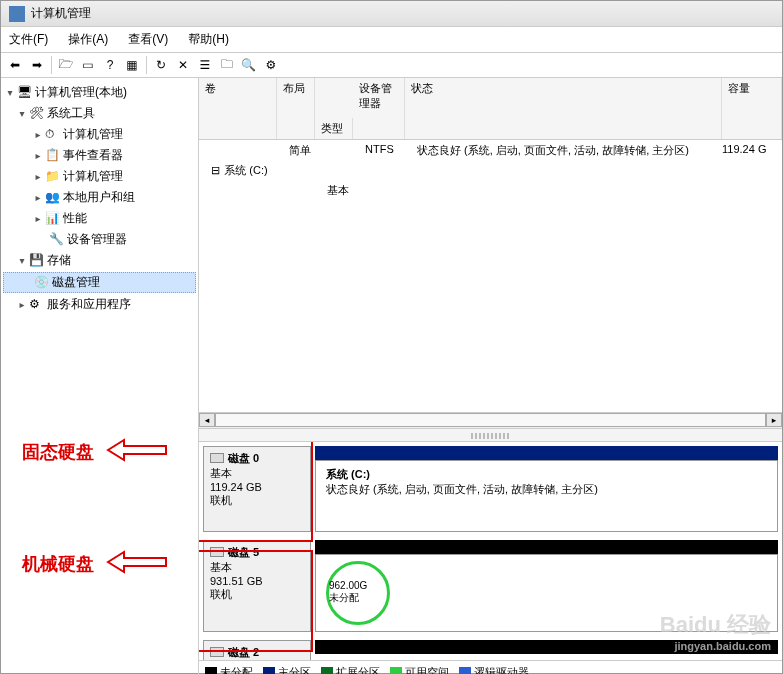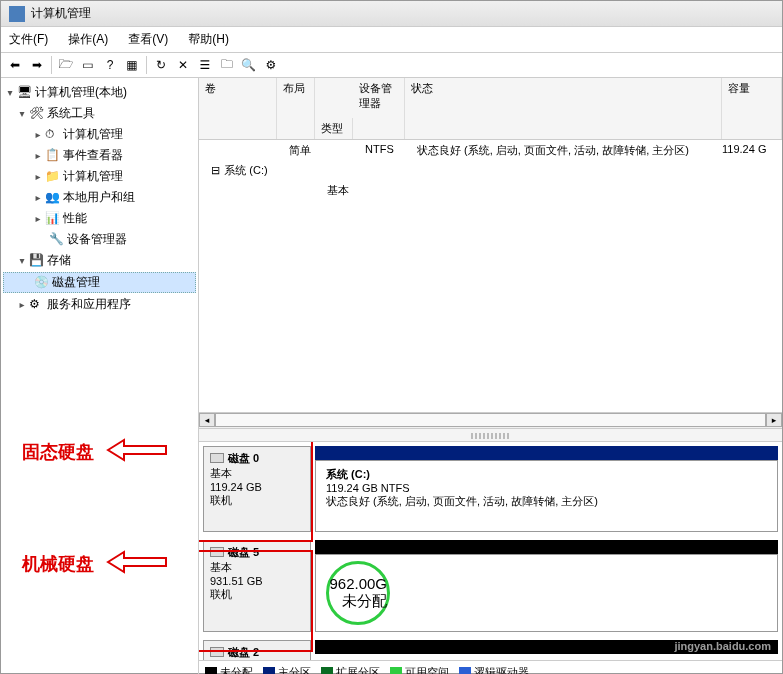--- a/index.html
+++ b/index.html
@@ -38,21 +38,21 @@
 
 .disks { flex: 1; overflow: auto; padding: 4px; position: relative; }
 .diskrow { display: flex; margin-bottom: 8px; }
 .diskinfo { width: 108px; background: #f0f0f0; border: 1px solid #999; padding: 4px 6px; font-size: 11px; }
 .diskinfo .dtitle { font-weight: bold; display: flex; align-items: center; gap: 4px; }
 .diskinfo .dicon { width: 14px; height: 10px; background: #ddd; border: 1px solid #888; display: inline-block; }
 .partarea { flex: 1; margin-left: 4px; }
 .parthead { height: 14px; background: #001f7a; }
 .partbox { border: 1px solid #999; padding: 6px 10px; min-height: 72px; background: #fff; font-size: 11px; }
 .partbox.unalloc { display: flex; align-items: center; }
-.circle { border: 3px solid #2ecc40; border-radius: 50%; width: 64px; height: 64px; display: flex; flex-direction: column; align-items: flex-end; justify-content: center; font-size: 15px; }
+.circle { border: 3px solid #2ecc40; border-radius: 50%; width: 64px; height: 64px; display: flex; flex-direction: column; align-items: flex-start; justify-content: center; font-size: 10px; }
 
 .redbox { position: absolute; border: 2px solid #d00; pointer-events: none; }
 .annot { position: absolute; color: #d00; font-size: 18px; font-weight: bold; text-align: right; }
 .arrow { position: absolute; }
 .arrow svg { overflow: visible; }
 
 .legend { border-top: 1px solid #ccc; padding: 4px 6px; display: flex; gap: 10px; font-size: 11px; align-items: center; }
 .legend .sw { width: 12px; height: 12px; display: inline-block; margin-right: 3px; vertical-align: middle; }
 
 .watermark { position: absolute; right: 12px; bottom: 22px; color: #ccc; font-size: 22px; font-family: Arial; font-weight: bold; opacity: .7; pointer-events: none; }
@@ -213,21 +213,20 @@
                 <span>磁盘 0</span>
               </div>
             <div>基本</div>
             <div>119.24 GB</div>
             <div>联机</div>
           </div>
           <div class="partarea">
             <div class="parthead"></div>
             <div class="partbox">
               <div style="font-weight:bold;">系统  (C:)</div>
-              <div>119.24 GB NTFS</div>
               <div>状态良好 (系统, 启动, 页面文件, 活动, 故障转储, 主分区)</div>
             </div>
           </div>
         </div>
 
         <div class="diskrow">
           <div class="diskinfo">
             <div class="dtitle">
                 <span class="dicon"></span>
                 <span>磁盘 5</span>
@@ -282,14 +281,15 @@
       <polygon points="0,12 16,2 16,8 58,8 58,16 16,16 16,22" fill="none" stroke="#d00" stroke-width="2"></polygon>
     </svg>
 </div>
 <div class="arrow" style="left:108px; top:550px;">
   <svg width="60" height="24">
       <polygon points="0,12 16,2 16,8 58,8 58,16 16,16 16,22" fill="none" stroke="#d00" stroke-width="2"></polygon>
     </svg>
 </div>
 
 <div class="watermark">
+  <span>Baidu 经验</span>
   <small>jingyan.baidu.com</small>
 </div>
 
 </body></html>

